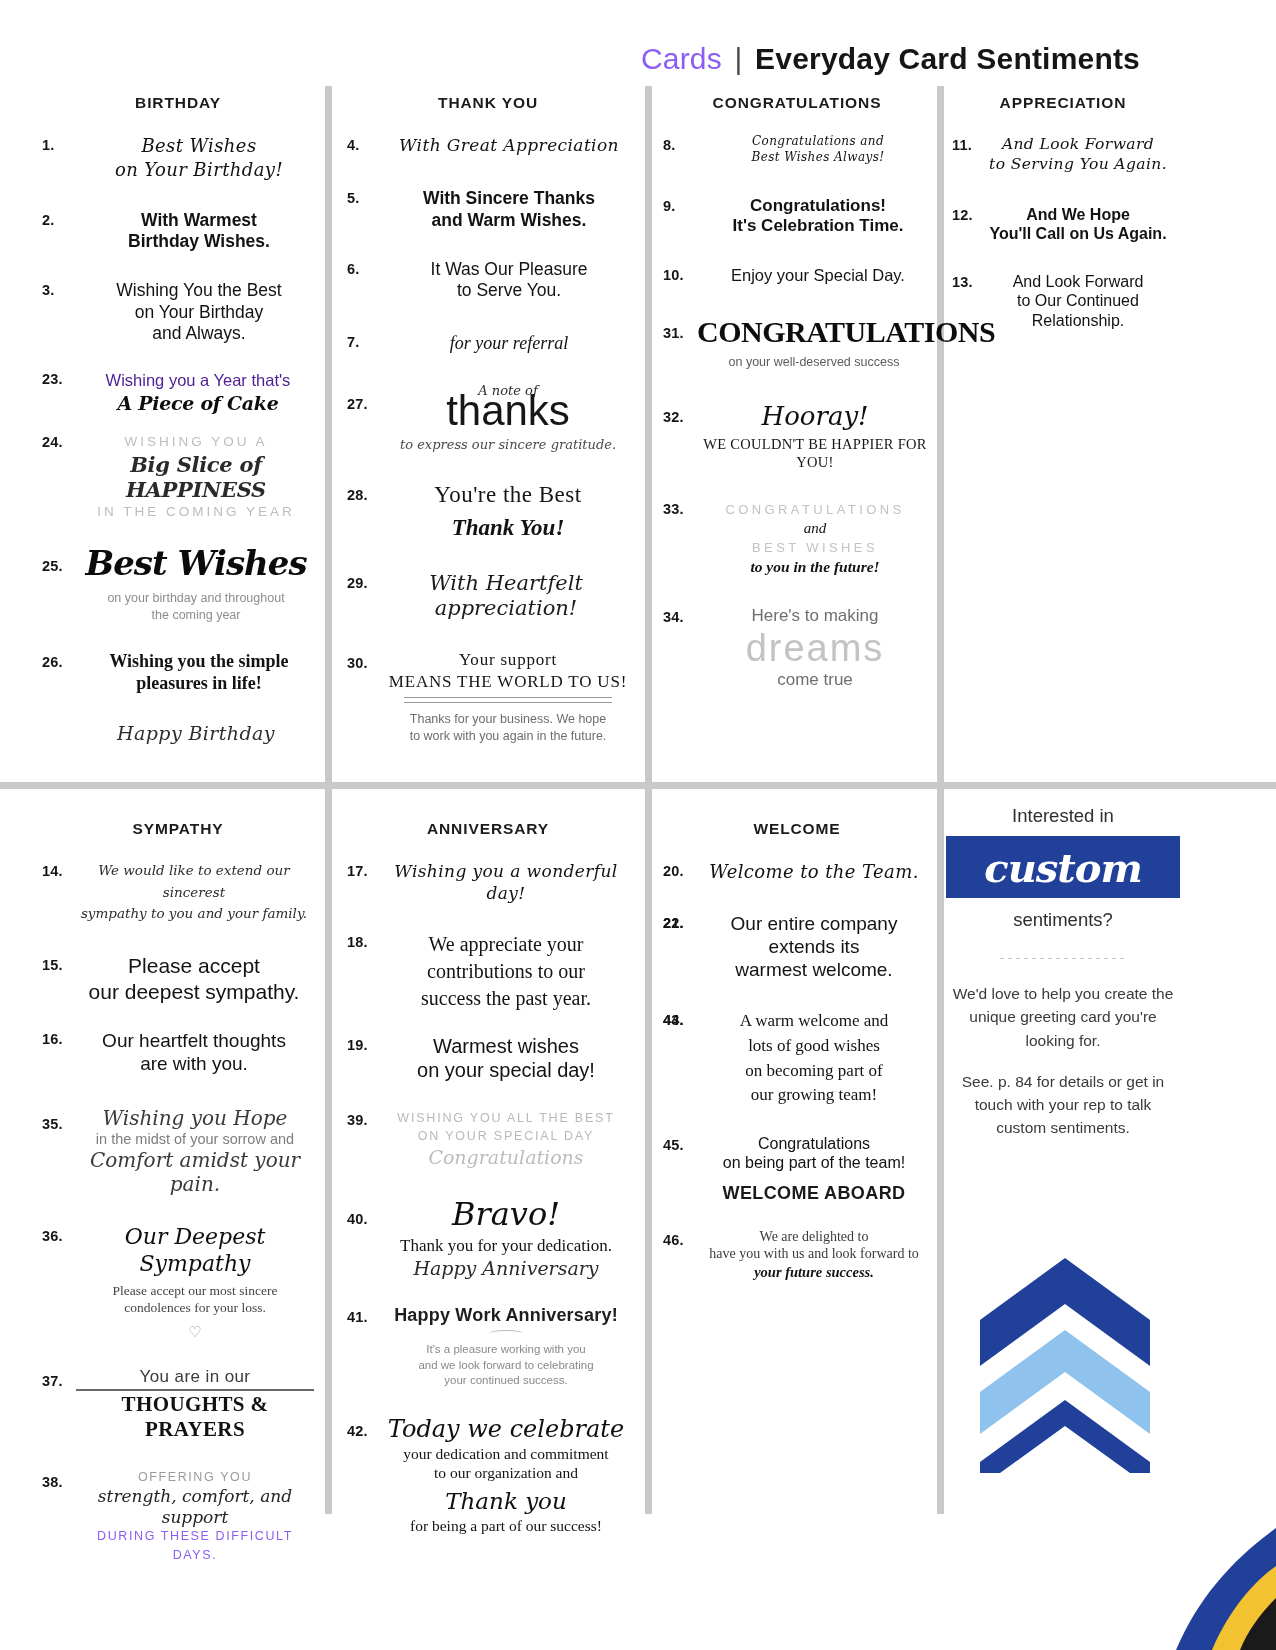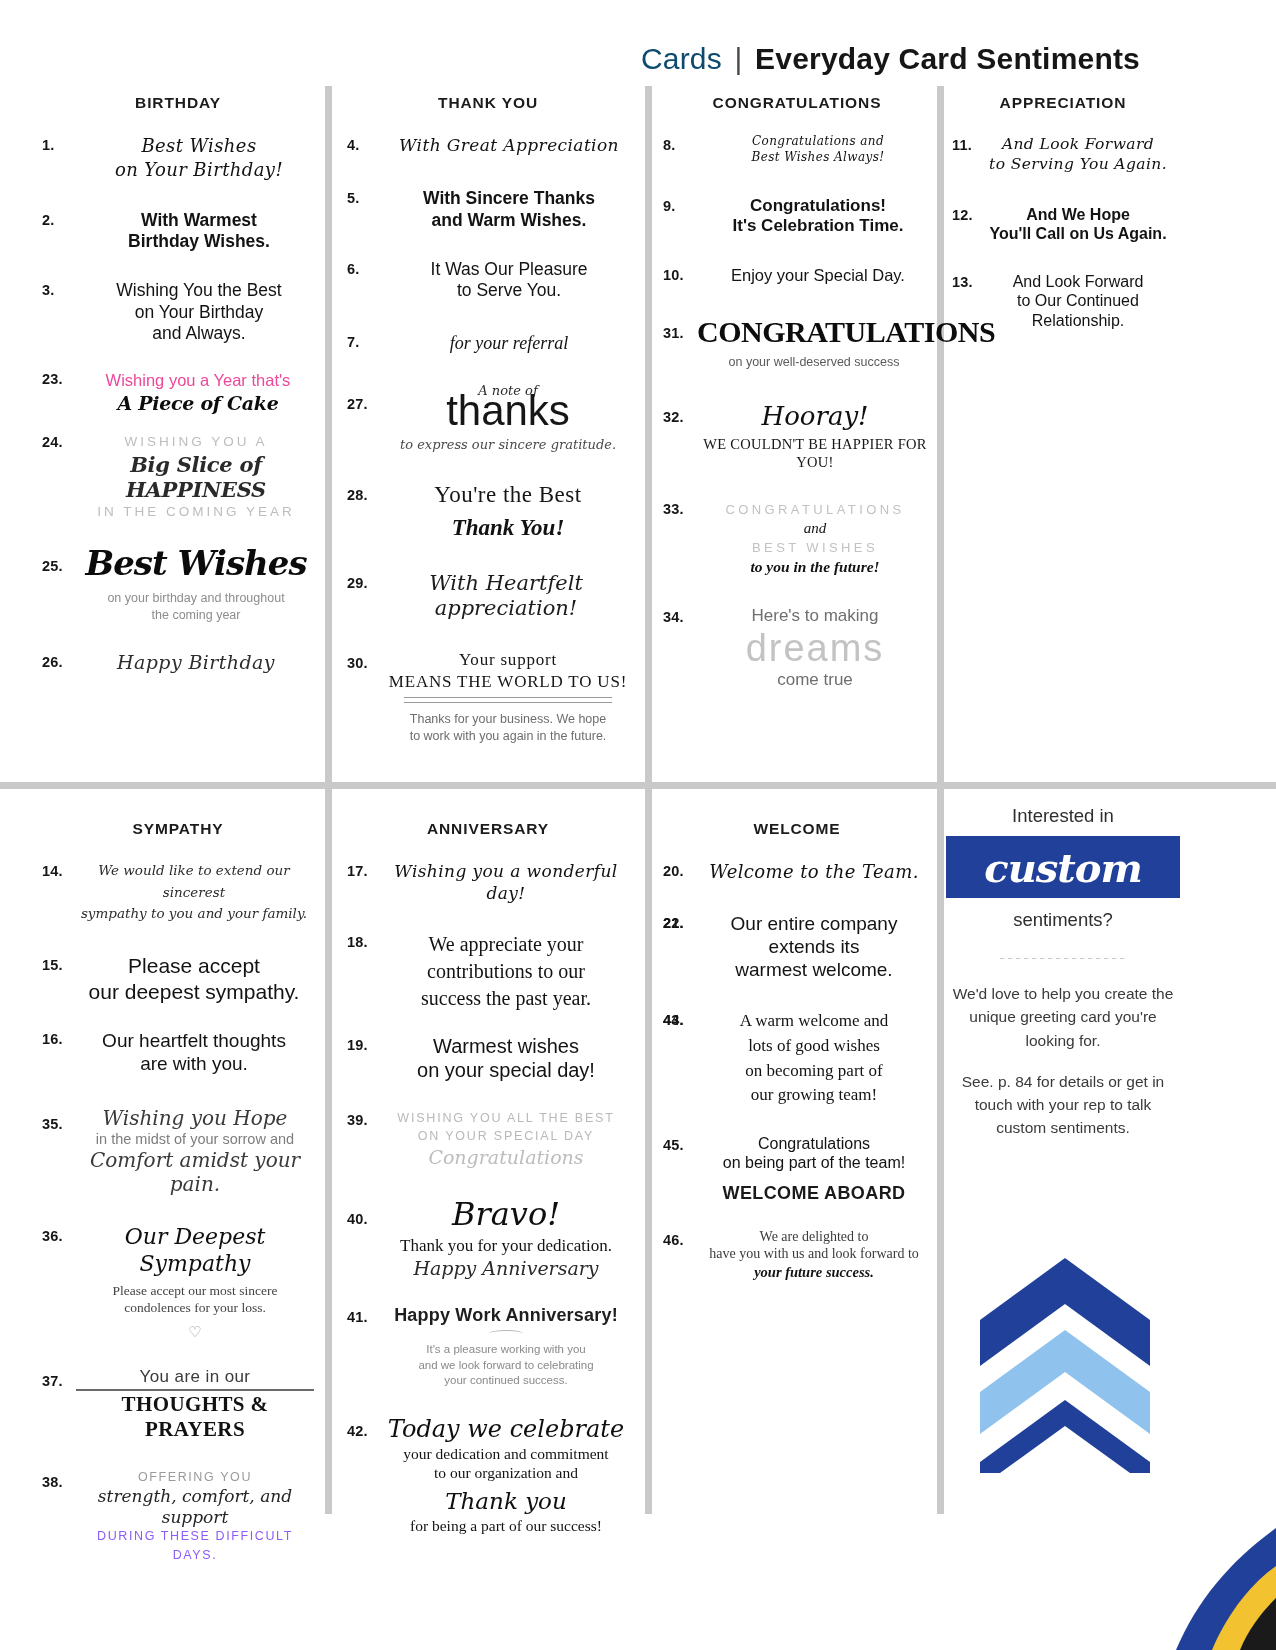--- a/index.html
+++ b/index.html
@@ -8,21 +8,21 @@
     font-family:"Liberation Sans", sans-serif;color:#1a1a1a;
   }
   .page{position:absolute;inset:0;background:#fff;}
 
   
   .header{
     position:absolute;left:0;right:0;top:38px;height:42px;
     text-align:right;padding-right:136px;box-sizing:border-box;
   }
   .header .title-line{font-size:30px;letter-spacing:.2px;line-height:42px;white-space:nowrap;}
-  .header .t-light{font-weight:400;color:#0c4a6e;}
+  .header .t-light{font-weight:400;color:#8b5cf6;}
   .header .t-sep{font-weight:300;color:#4a4a4a;margin:0 4px;}
   .header .t-bold{font-weight:700;color:#161616;}
 
   
   .rule{position:absolute;background:#c9c9c9;}
   .v1{left:325px;top:86px;width:7px;height:698px;}
   .v2{left:645px;top:86px;width:7px;height:698px;}
   .v3{left:937px;top:86px;width:7px;height:698px;}
   .h1{left:0px;top:782px;width:1276px;height:7px;}
   .v4{left:325px;top:789px;width:7px;height:725px;}
@@ -131,21 +131,21 @@
       <div class="body sans-r">
         <div>Wishing You the Best</div>
         <div>on Your Birthday</div>
         <div>and Always.</div>
       </div>
     </div>
 
     <div class="item" style="margin-bottom:18px;">
       <span class="num" style="top:1px;">23.</span>
       <div class="body" style="margin-left:40px;">
-        <div class="grey-md" style="font-size:16.5px;color:#ec4899;">Wishing you a Year that's</div>
+        <div class="grey-md" style="font-size:16.5px;color:#4c1d95;">Wishing you a Year that's</div>
         <div class="brush" style="font-size:19px;">A Piece of Cake</div>
       </div>
     </div>
 
     <div class="item" style="margin-bottom:24px;">
       <span class="num" style="top:2px;">24.</span>
       <div class="body" style="margin-left:36px;">
         <div class="outline-caps">WISHING YOU A</div>
         <div class="brush" style="font-size:21px;color:#2a2a2a;">Big Slice of HAPPINESS</div>
         <div class="outline-caps">IN THE COMING YEAR</div>
@@ -156,20 +156,24 @@
       <span class="num" style="top:12px;">25.</span>
       <div class="body" style="margin-left:36px;">
         <div class="brush-xl">Best Wishes</div>
         <div class="grey-sm" style="margin-top:10px;">on your birthday and throughout</div>
         <div class="grey-sm">the coming year</div>
       </div>
     </div>
 
     <div class="item" style="margin-bottom:26px;">
       <span class="num" style="top:4px;">26.</span>
+      <div class="body serif-b" style="font-size:18px;">
+        <div>Wishing you the simple</div>
+        <div>pleasures in life!</div>
+      </div>
     </div>
 
     <div class="item">
       <div class="body script" style="margin-left:36px;font-size:19px;color:#2d2d2d;">
         <div>Happy Birthday</div>
       </div>
     </div>
   </div>
 
   <div class="col" style="left:347px;top:94px;width:282px;">

